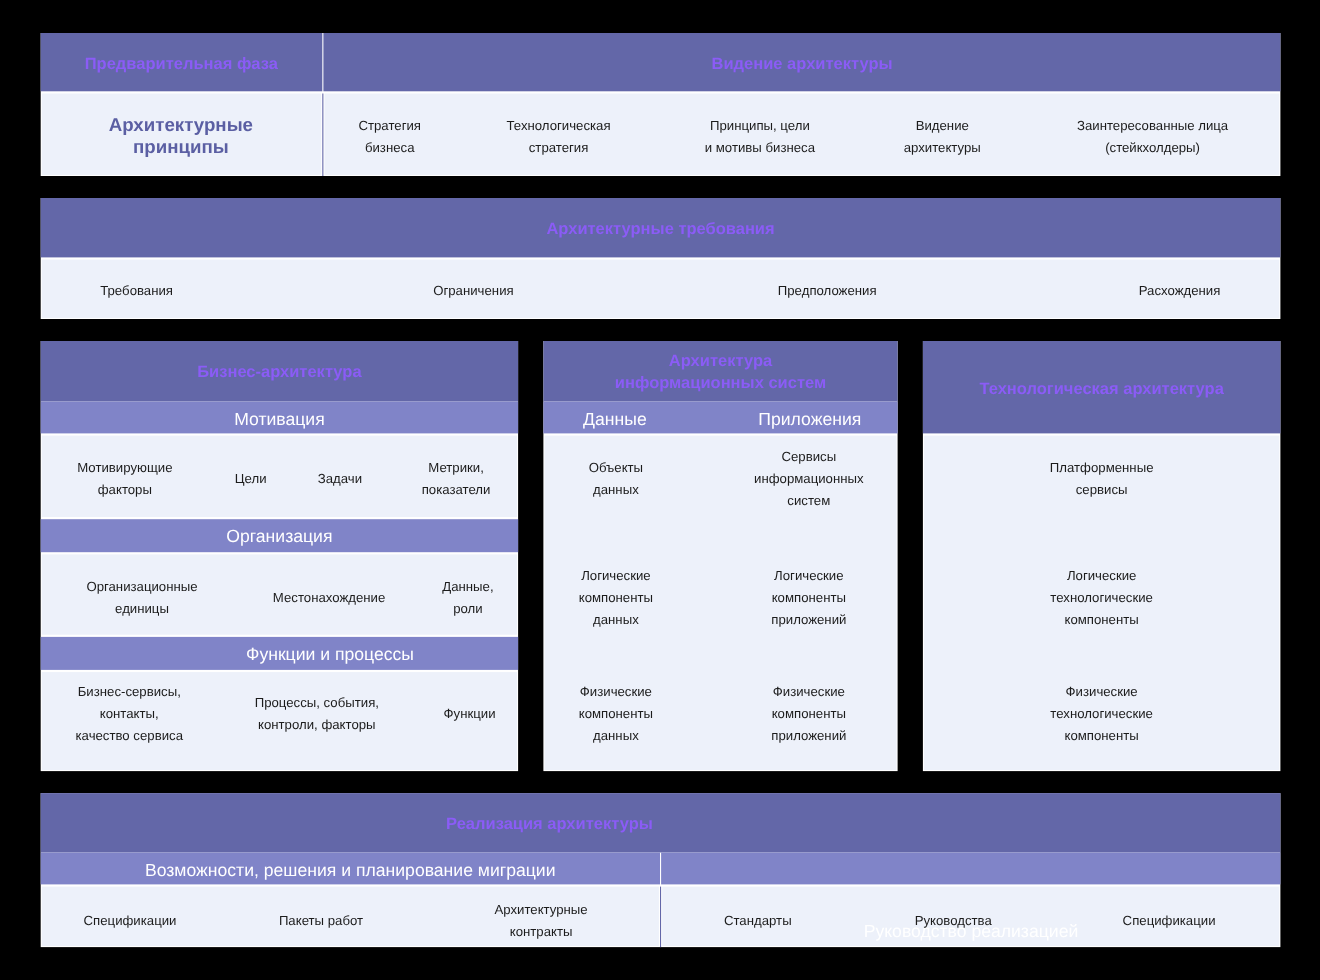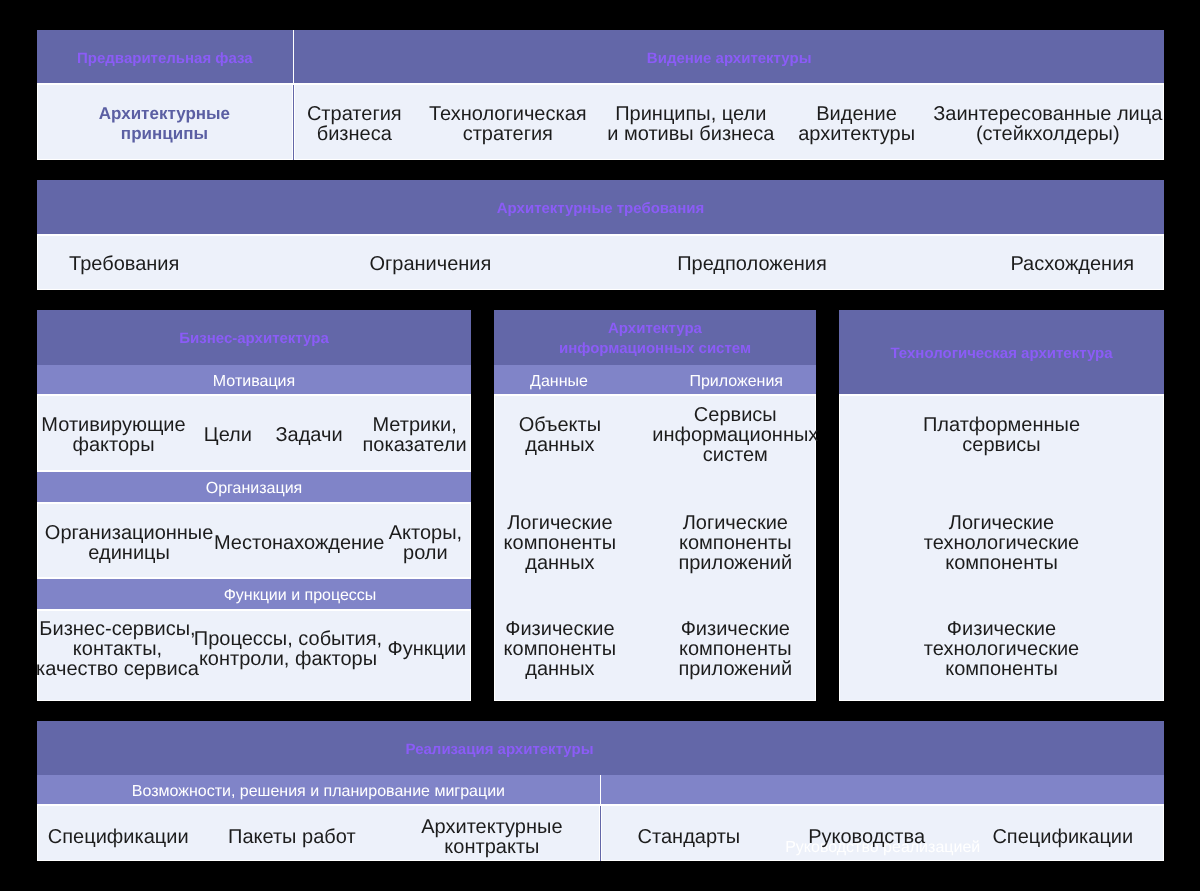--- a/index.html
+++ b/index.html
@@ -17,21 +17,21 @@
   .bar{position:absolute;background:#6367a8;}
   .subbar{position:absolute;background:#8084c8;}
   .field{position:absolute;background:#edf1fa;}
   .rule{position:absolute;background:#6367a8;}
 
   .tx{position:absolute;display:flex;align-items:center;justify-content:center;
       text-align:center;line-height:20px;}
   .ctx{transform:translateX(-50%);white-space:pre;}
   .hd{color:#8b5cf6;font-weight:700;font-size:15px;}
   .sh{color:#ffffff;font-weight:400;font-size:16px;}
-  .bd{color:#1c1c1c;font-weight:400;font-size:20px;}
+  .bd{color:#1c1c1c;font-weight:400;font-size:12px;}
   .ac{color:#5b5fa3;font-weight:700;font-size:17px;}
 </style>
 </head>
 <body>
 
 <div id="canvas">
 
 <div>
 <div class="plate" style="left:37.0px;top:30.0px;width:1127.0px;height:130.0px;"></div>
 <div class="bar" style="left:37.0px;top:30.0px;width:255.7px;height:53.3px;"></div>
@@ -82,21 +82,21 @@
 <div class="tx sh" style="left:37.0px;top:581.2px;width:526px;height:29.6px;">Функции и процессы</div>
 <div class="tx ctx bd" style="left:113.5px;top:415.4px;height:40.0px;">Мотивирующие
 факторы</div>
 <div class="tx ctx bd" style="left:227.9px;top:415.4px;height:40.0px;">Цели</div>
 <div class="tx ctx bd" style="left:309.0px;top:415.4px;height:40.0px;">Задачи</div>
 <div class="tx ctx bd" style="left:414.6px;top:415.4px;height:40.0px;">Метрики,
 показатели</div>
 <div class="tx ctx bd" style="left:129.1px;top:522.6px;height:40.0px;">Организационные
 единицы</div>
 <div class="tx ctx bd" style="left:299.2px;top:522.6px;height:40.0px;">Местонахождение</div>
-<div class="tx ctx bd" style="left:425.4px;top:522.6px;height:40.0px;">Акторы,
+<div class="tx ctx bd" style="left:425.4px;top:522.6px;height:40.0px;">Данные,
 роли</div>
 <div class="tx ctx bd" style="left:117.5px;top:618.8px;height:60.0px;">Бизнес-сервисы,
 контакты,
 качество сервиса</div>
 <div class="tx ctx bd" style="left:288.0px;top:618.8px;height:60.0px;">Процессы, события,
 контроли, факторы</div>
 <div class="tx ctx bd" style="left:426.9px;top:618.8px;height:60.0px;">Функции</div>
 </div>
 <div>
 <div class="plate" style="left:494.0px;top:310.0px;width:322.0px;height:391.0px;"></div>

